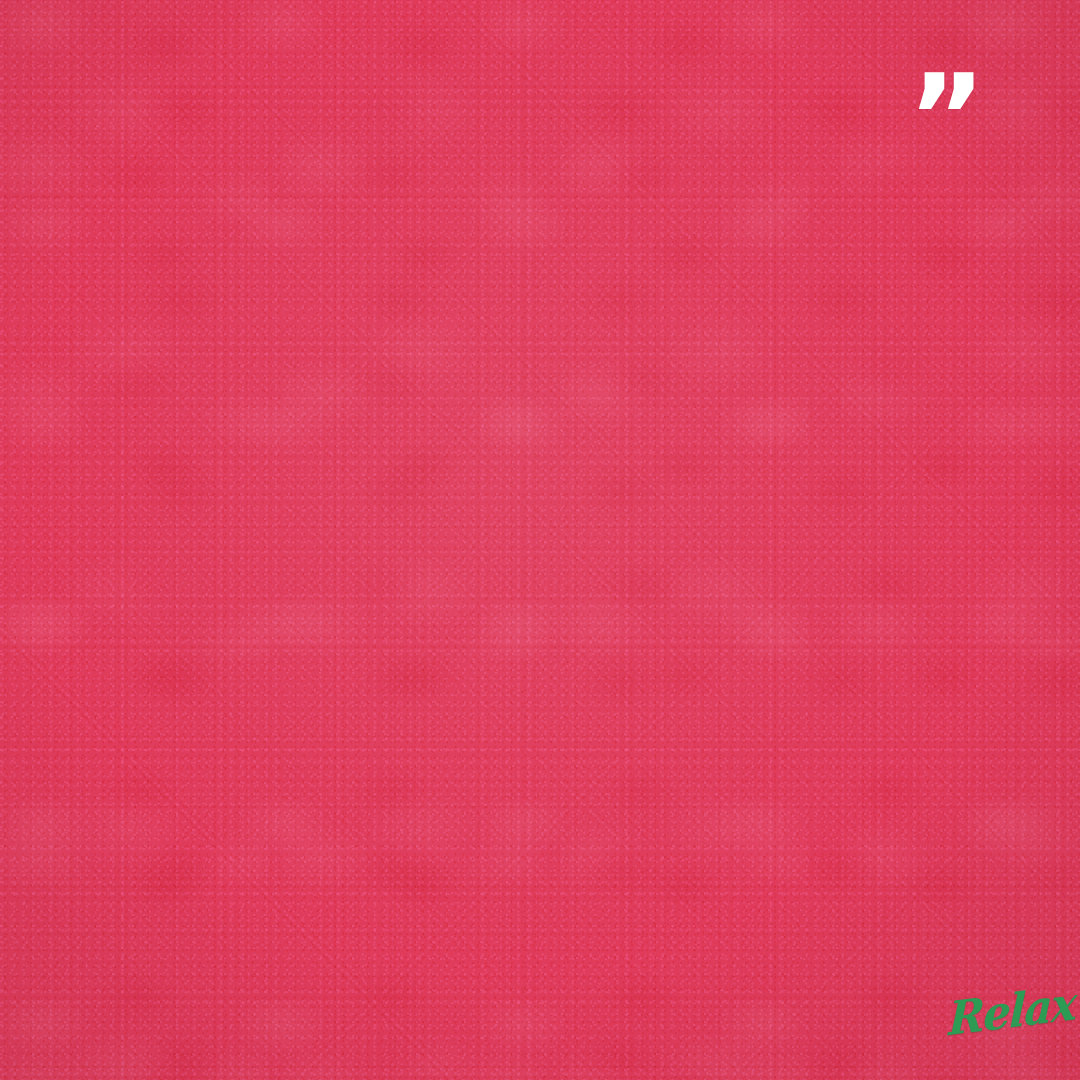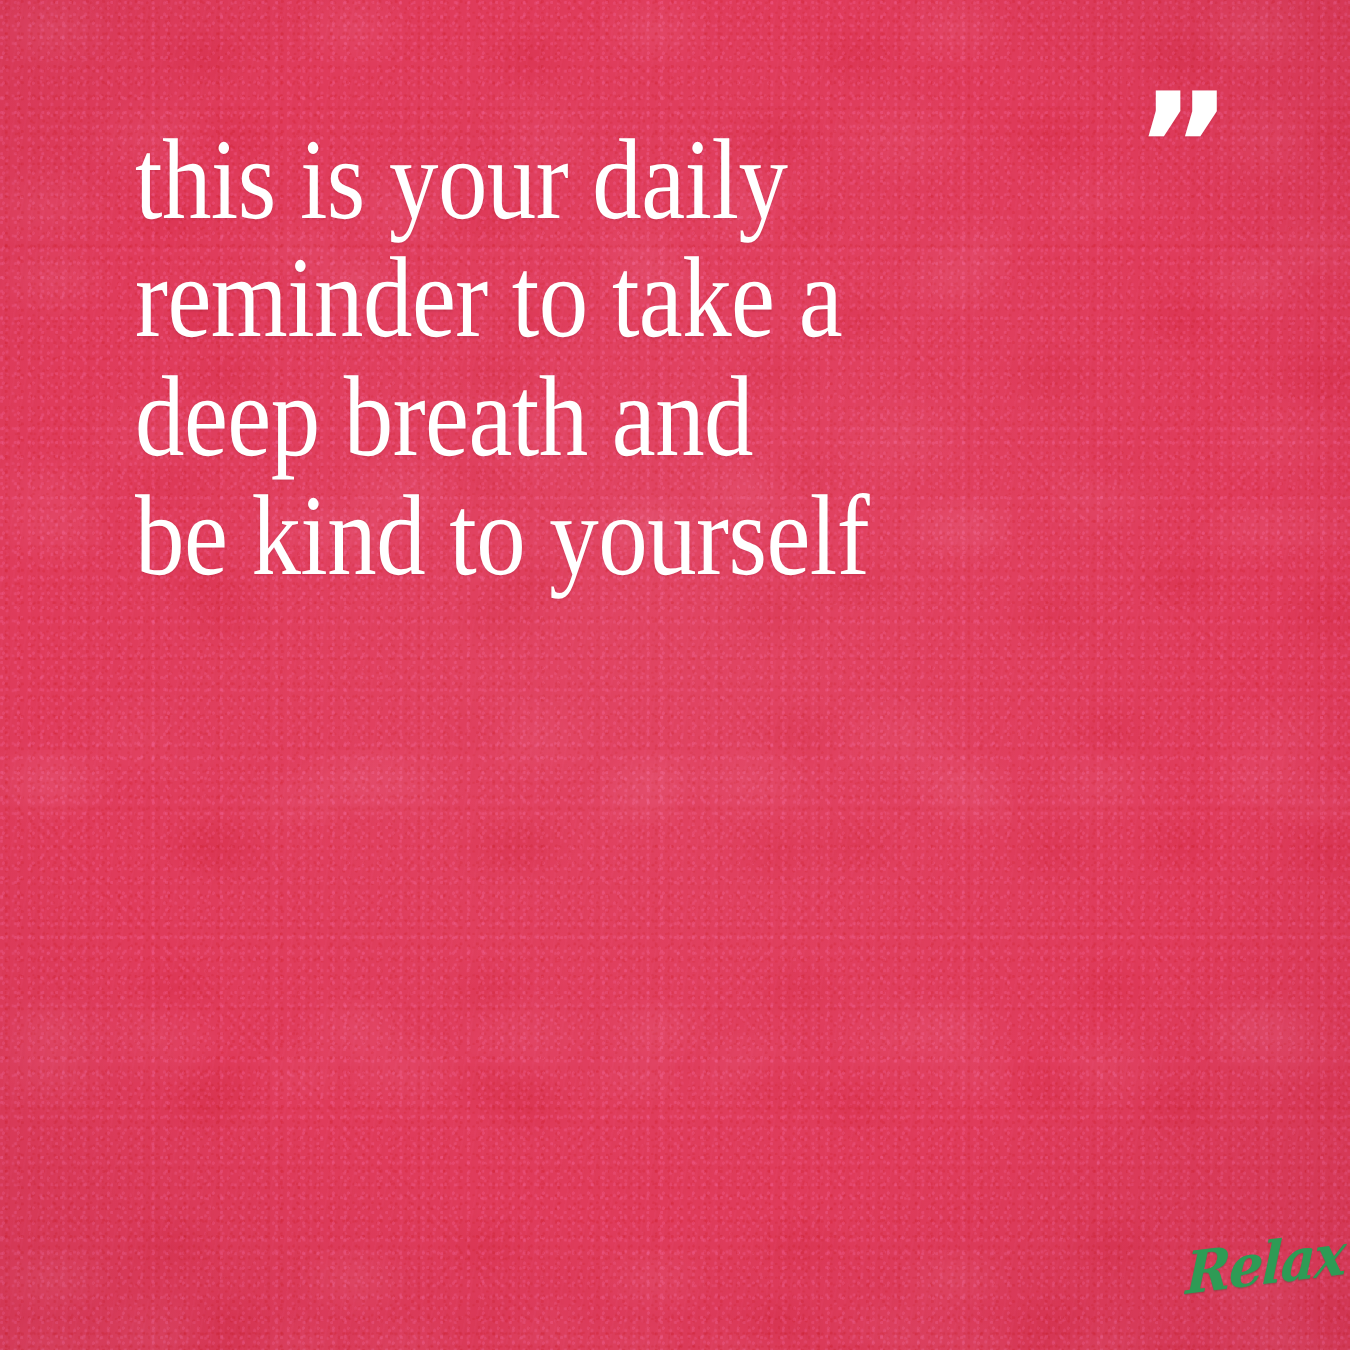--- a/index.html
+++ b/index.html
@@ -139,22 +139,16 @@
 
 <div id="poster">
 
   <div class="tex tex-grain"></div>
   <div class="tex tex-mottle"></div>
   <div class="tex tex-streak"></div>
   <div class="tex tex-vignette"></div>
 
   <div class="quote-mark">”</div>
 
-  <div class="quote-block">
-    <span class="quote-line">this is your daily</span>
-    <span class="quote-line">reminder to take a</span>
-    <span class="quote-line">deep breath and</span>
-    <span class="quote-line">be kind to yourself</span>
-  </div>
 
   <div class="signature">Relax</div>
 
 </div>
 
 </body></html>

